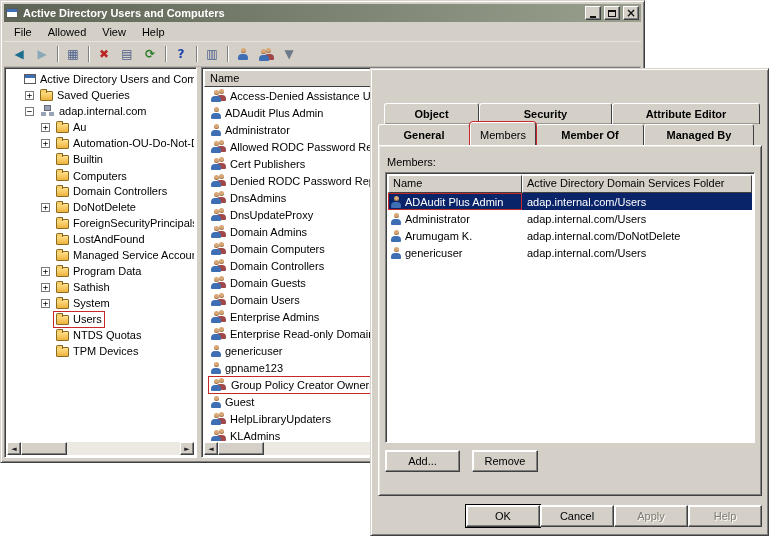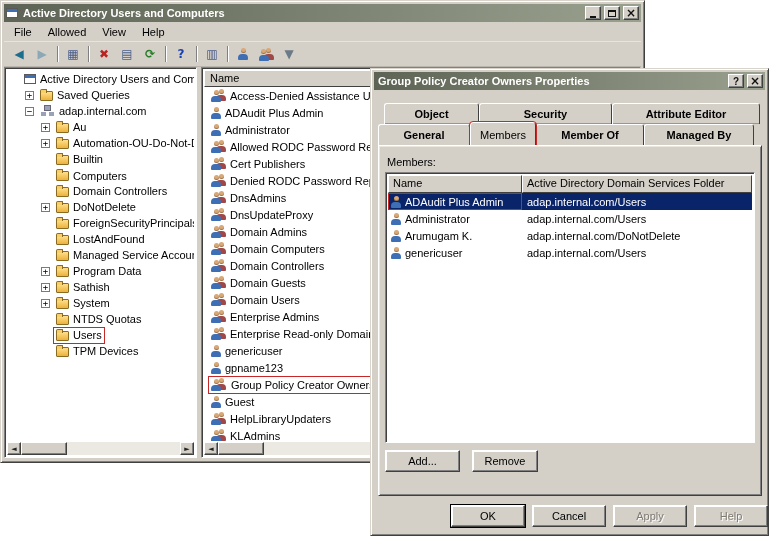--- a/index.html
+++ b/index.html
@@ -149,21 +149,21 @@
 
   .btn{
     height:22px;min-width:66px;background:var(--chrome);color:#000;
     border:1px solid #404040;border-top-color:#fff;border-left-color:#fff;
     box-shadow:inset -1px -1px 0 #808080, inset 1px 1px 0 #fff;
     font-family:"Liberation Sans",sans-serif;font-size:11px;padding:0 10px;
   }
   .btn.wide{min-width:75px}
   .btn.default{box-shadow:inset -1px -1px 0 #808080, inset 1px 1px 0 #fff, 0 0 0 1px #000}
   .btn.disabled{color:#7e7a72;text-shadow:1px 1px 0 #fff}
-  .dlgbtns{position:absolute;right:0;bottom:8px;display:flex;gap:7px}
+  .dlgbtns{position:absolute;right:6px;bottom:8px;display:flex;gap:0}
   .dlgbtns .btn{width:74px;min-width:74px}
 </style>
 </head>
 <body>
 
 <div id="main-win" class="win">
   <div class="titlebar">
     <span class="c-ic"></span>
     <span class="title-text">Active Directory Users and Computers</span>
     <span class="winbtn">
@@ -328,30 +328,30 @@
           </div>
           <div class="tree-row" style="padding-left: 34px;">
             <span class="exp">+</span>
             <span class="node">
               <span class="f-ic"></span>
               <span>System</span>
             </span>
           </div>
           <div class="tree-row" style="padding-left: 34px;">
             <span class="exp-spacer"></span>
+            <span class="node annot">
+              <span class="f-ic"></span>
+              <span>Users</span>
+            </span>
+          </div>
+          <div class="tree-row" style="padding-left: 34px;">
+            <span class="exp-spacer"></span>
             <span class="node">
               <span class="f-ic"></span>
               <span>NTDS Quotas</span>
-            </span>
-          </div>
-          <div class="tree-row" style="padding-left: 34px;">
-            <span class="exp-spacer"></span>
-            <span class="node annot">
-              <span class="f-ic"></span>
-              <span>Users</span>
             </span>
           </div>
           <div class="tree-row" style="padding-left: 34px;">
             <span class="exp-spacer"></span>
             <span class="node">
               <span class="f-ic"></span>
               <span>TPM Devices</span>
             </span>
           </div>
         </div>
@@ -548,29 +548,20 @@
         <span class="sbbtn sb-left"></span>
         <span class="sbthumb"></span>
         <span class="sbtrack"></span>
         <span class="sbbtn sb-right"></span>
       </div>
     </div>
   </div>
 </div>
 
 <div id="dialog" class="win">
-  <div class="titlebar">
-    <span class="title-text">Group Policy Creator Owners Properties</span>
-    <span class="winbtn">
-        <span class="q-glyph"></span>
-      </span>
-    <span class="winbtn">
-        <span class="x-glyph"></span>
-      </span>
-  </div>
   <div class="tabctl">
     <div class="tabs-row row-back" id="tabs-back">
         <span class="tab back" style="width: 95px;">Object</span>
         <span class="tab back" style="width: 133px;">Security</span>
         <span class="tab back" style="width: 148px;">Attribute Editor</span>
       </div>
     <div class="tabs-row row-front" id="tabs-front">
         <span class="tab front" style="width: 92px;">General</span>
         <span class="tab front active annot" style="width: 66px;">Members</span>
         <span class="tab front" style="width: 108px;">Member Of</span>

